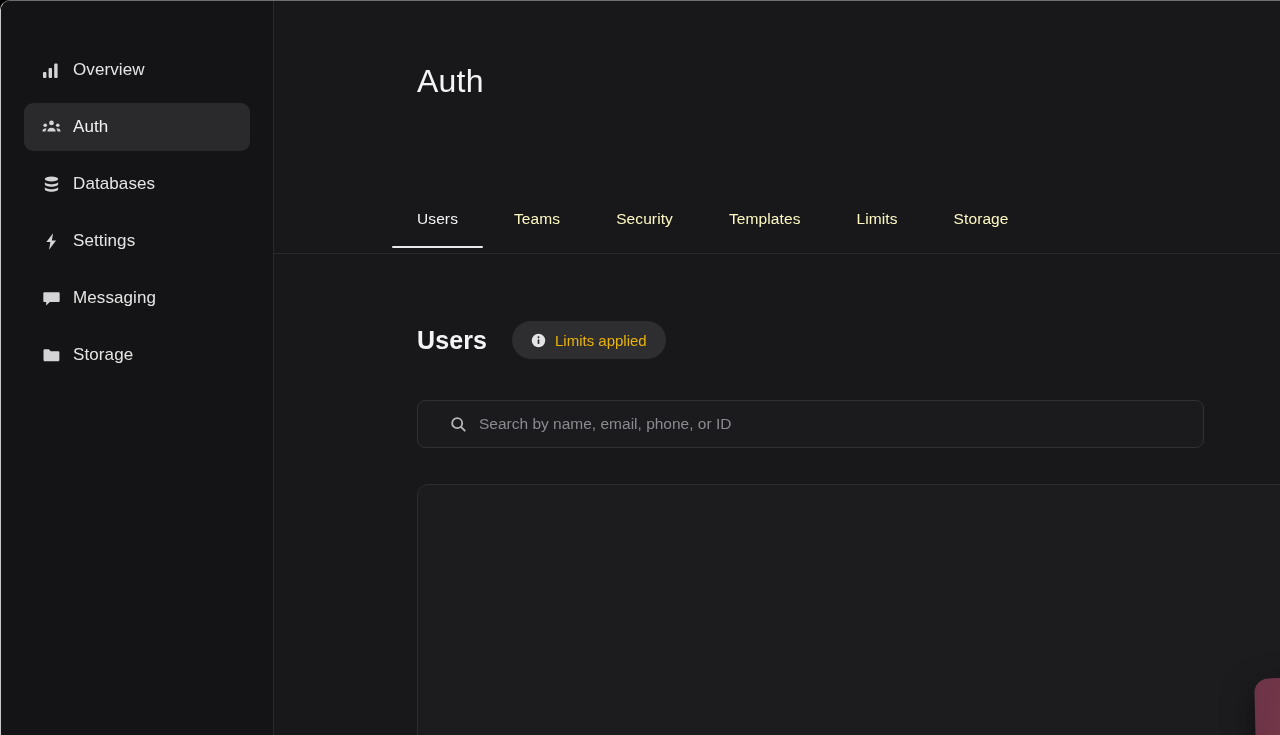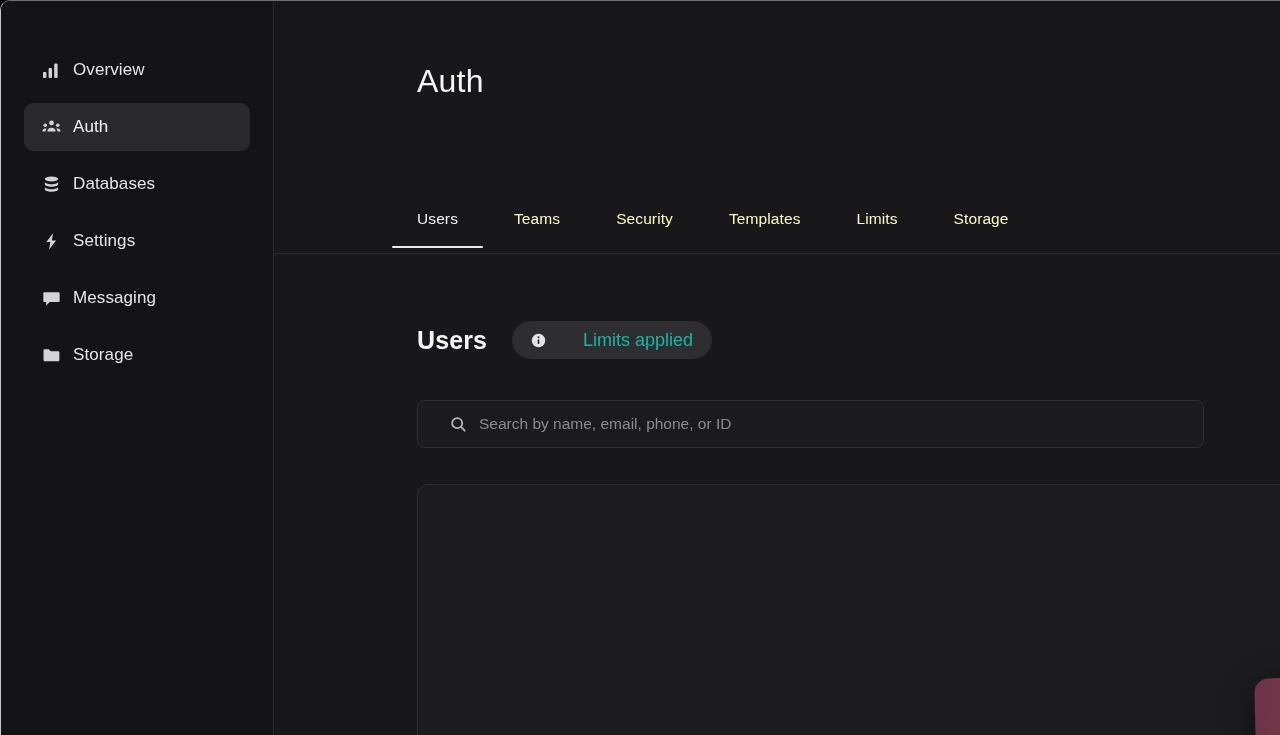--- a/index.html
+++ b/index.html
@@ -151,24 +151,23 @@
     background: #2e2e31;
     cursor: pointer;
     user-select: none;
   }
   .badge-icon {
     width: 15px; height: 15px;
     flex: 0 0 15px;
     display: block;
   }
   .badge-label {
-    font-size: 18px;
-    color: #14b8a6;
+    font-size: 15px;
+    color: #eab308;
     white-space: nowrap;
-    margin-left: 28px;
   }
 
   
   .search-wrap {
     position: absolute;
     left: 143px;
     top: 399px;
     width: 787px;
     height: 48px;
     border: 1px solid #313135;

